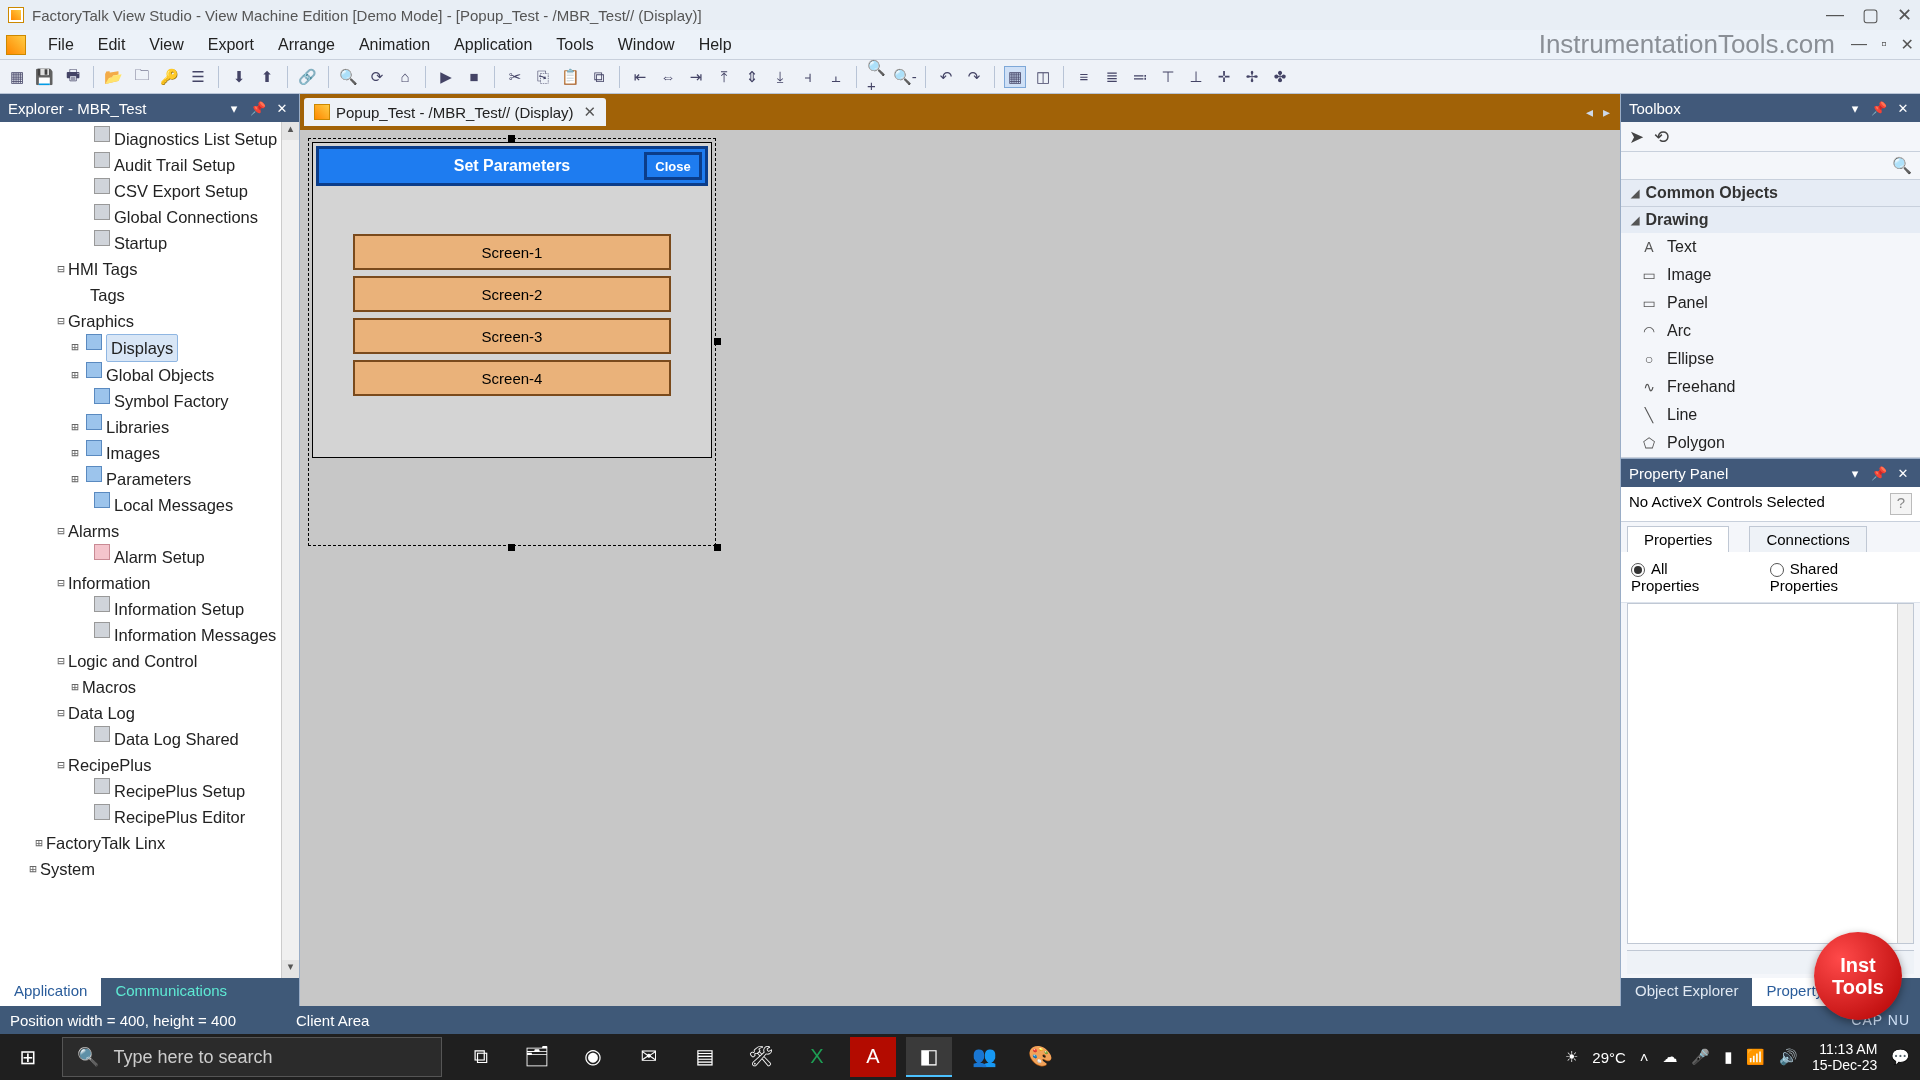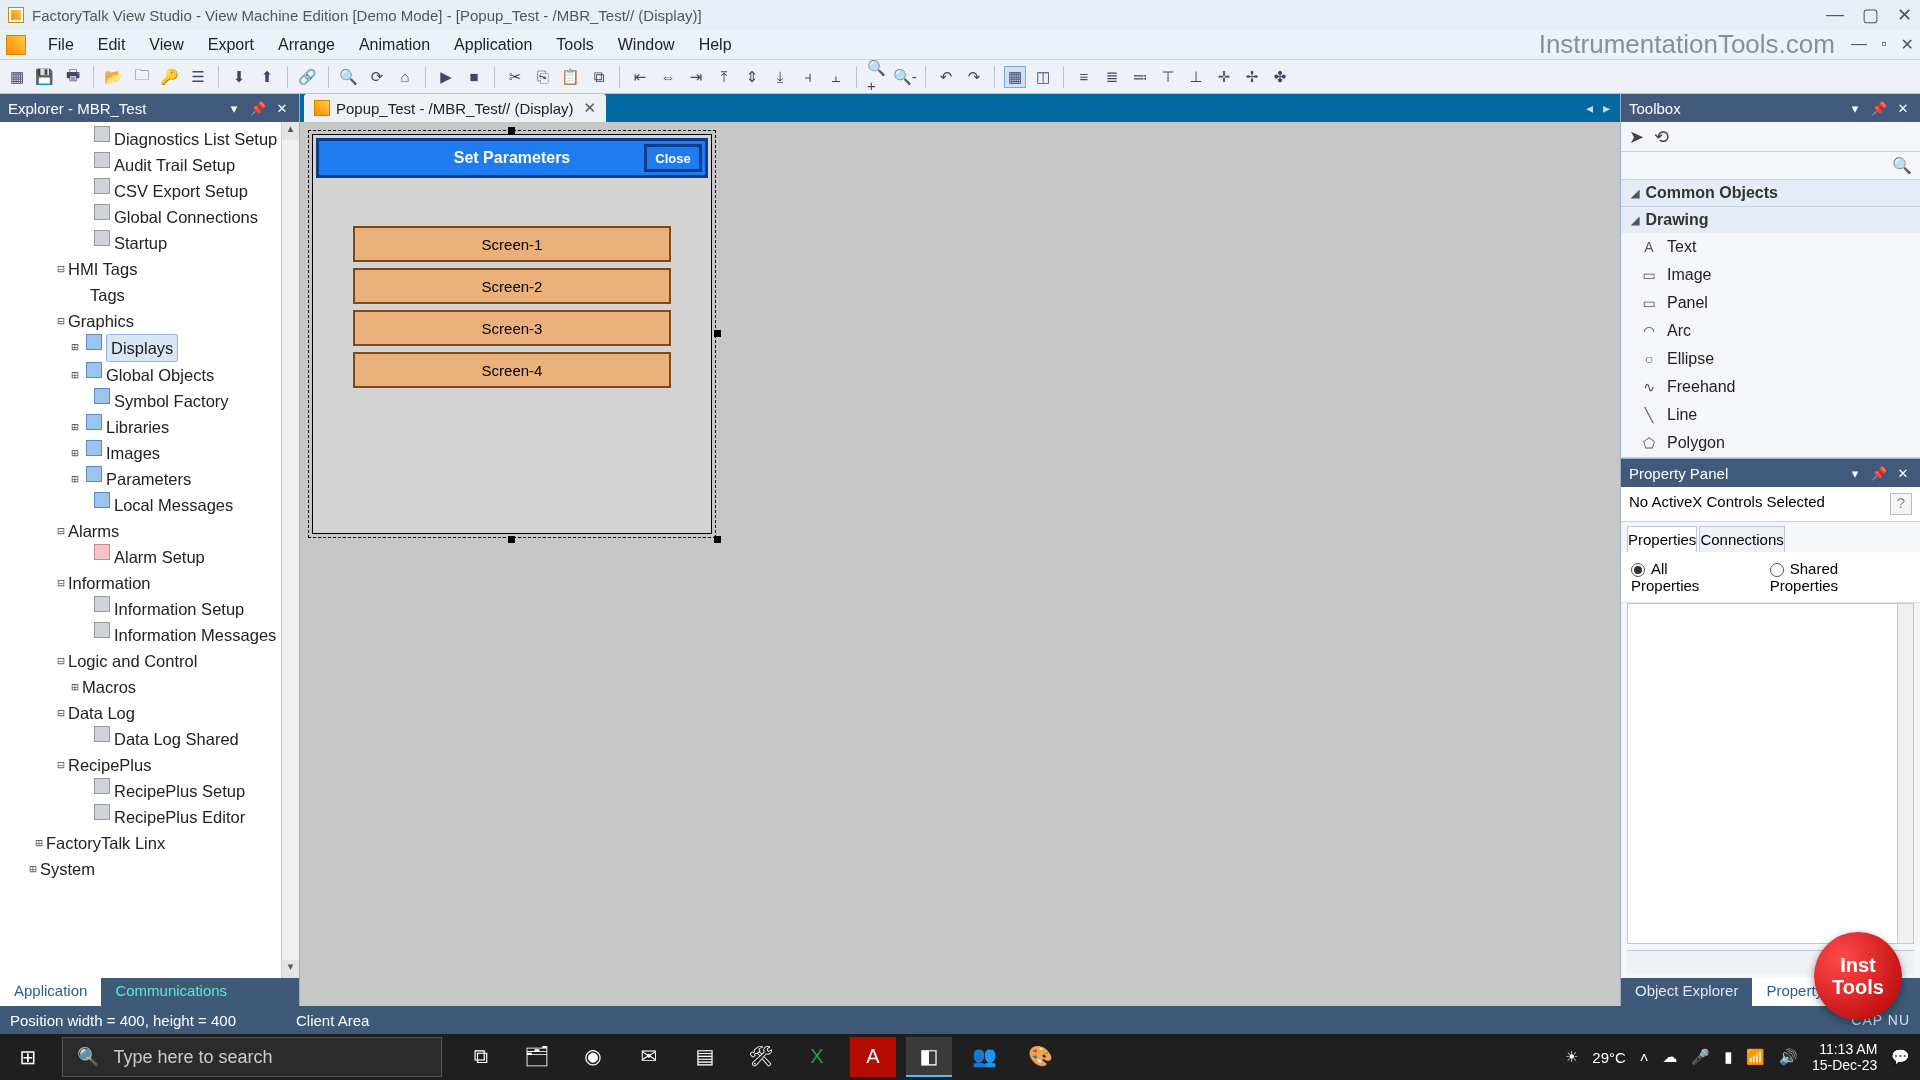--- a/index.html
+++ b/index.html
@@ -44,27 +44,27 @@
 .tree .ticon.pink { background:#f4c4cc; border-color:#c98a94; }
 .tree .sel { background:#d8e6f6; border:1px solid #8fb6e2; padding:0 4px; border-radius:2px; }
 .tree-scroll { position:absolute; right:0; top:0; bottom:0; width:18px; background:#f0f0f0; border-left:1px solid #ccc; }
 .tree-scroll .thumb-up, .tree-scroll .thumb-down { height:18px; text-align:center; font-size:11px; color:#555; background:#e4e4e4; }
 .explorer-tabs { display:flex; height:28px; background:#3f5978; }
 .explorer-tabs .etab { padding:4px 14px; font-size:15px; color:#5eead4; }
 .explorer-tabs .etab.active { background:#fff; color:#2a5c9a; }
 
 
 .canvas-area { flex:1; display:flex; flex-direction:column; background:#c7c7c7; }
-.doc-tabbar { height:28px; background:#0369a1; display:flex; align-items:center; padding-left:4px;gap:31px; }
+.doc-tabbar { height:36px; background:#a16207; display:flex; align-items:center; padding-left:4px;gap:31px; }
 .doc-tab { background:#eef2f7; height:28px; display:flex; align-items:center; padding:0 10px; font-size:15px; color:#222; border-top-left-radius:3px; border-top-right-radius:3px; }
 .doc-tab .dicon { width:16px; height:16px; background:linear-gradient(45deg,#f80,#fc4); border:1px solid #c80; margin-right:6px; }
 .doc-tab .x { margin-left:10px; color:#555; cursor:default; }
 .doc-tab-nav { margin-left:auto; color:#cdd9ea; display:flex; gap:10px; padding-right:10px; font-size:14px; }
 .canvas-body { flex:1; position:relative; background:#c7c7c7; }
-.display-obj { position:absolute; left:12px; top:12px; width:400px; height:400px; background:#d4d4d4; border:1px solid #000; }
+.display-obj { position:absolute; left:12px; top:12px; width:400px; height:316px; background:#d4d4d4; border:1px solid #000; }
 .handle { position:absolute; width:7px; height:7px; background:#000; }
 .sel-outline { position:absolute; border:1px dashed #000; }
 .popup-title { height:40px; background:#1e7cf0; border:3px solid #0b3d8a; margin:3px; display:flex; align-items:center; justify-content:center; position:relative; }
 .popup-title-text { color:#fff; font-weight:600; font-size:16px; }
 .popup-close { position:absolute; right:3px; top:3px; bottom:3px; width:58px; background:#1e7cf0; border:3px solid #0b3d8a; color:#fff; font-weight:600; font-size:13px; display:flex; align-items:center; justify-content:center; }
 .screen-btn { height:36px; margin:6px 40px 6px 40px; background:#eab27a; border:2px solid #7a4a1c; display:flex; align-items:center; justify-content:center; font-size:15px; color:#000000; }
 .screen-stack { margin-top:48px; }
 
 
 .toolbox { width:300px; background:#f4f6fa; display:flex; flex-direction:column; border-left:1px solid #9aadc6; }
@@ -75,21 +75,21 @@
 .tbx-group-h .caret { font-size:11px; margin-right:6px; color:#555; }
 .tbx-list { max-height:240px; overflow:auto; }
 .tbx-item { display:flex; align-items:center; padding:5px 20px; font-size:16px; color:#222; gap:10px; }
 .tbx-item .ii { width:16px; text-align:center; color:#555; font-size:14px; }
 
 
 .proppanel { flex:1; display:flex; flex-direction:column; border-top:1px solid #9aadc6; }
 .pp-msg { padding:6px 8px; font-size:15px; background:#fff; border-bottom:1px solid #c8d0dc; display:flex; }
 .pp-msg .q { margin-left:auto; width:22px; height:22px; border:1px solid #bbb; text-align:center; color:#888; background:#f4f4f4; }
 .pp-tabs { display:flex; background:#f4f6fa; padding:4px 6px 0 6px; font-size:15px; }
-.pp-tabs .ppt { padding:4px 0; border:1px solid #c0c8d4; border-bottom:none; background:#fff; margin-right:2px;text-align:center; }
+.pp-tabs .ppt { padding:4px 16px; border:1px solid #c0c8d4; border-bottom:none; background:#fff; margin-right:20px;text-align:center; }
 .pp-tabs .ppt.inactive { background:#eef2f7; }
 .pp-radio-row { display:flex; gap:30px; padding:8px 10px; background:#fff; font-size:15px; align-items:center; border-bottom:1px solid #dde3ec; }
 .pp-body { flex:1; background:#fff; border:1px solid #c0c8d4; margin:0 6px 6px 6px; position:relative; }
 .pp-body .vscroll { position:absolute; right:0; top:0; bottom:0; width:16px; background:#f0f0f0; border-left:1px solid #ccc; }
 .right-bottom-tabs { display:flex; height:28px; background:#3f5978; }
 .right-bottom-tabs .rtab { padding:4px 14px; font-size:15px; color:#e0e8f2; }
 .right-bottom-tabs .rtab.active { background:#fff; color:#2a5c9a; }
 
 
 .statusbar { height:28px; background:#3f5978; color:#fff; display:flex; align-items:center; padding:0 10px; font-size:15px; }

